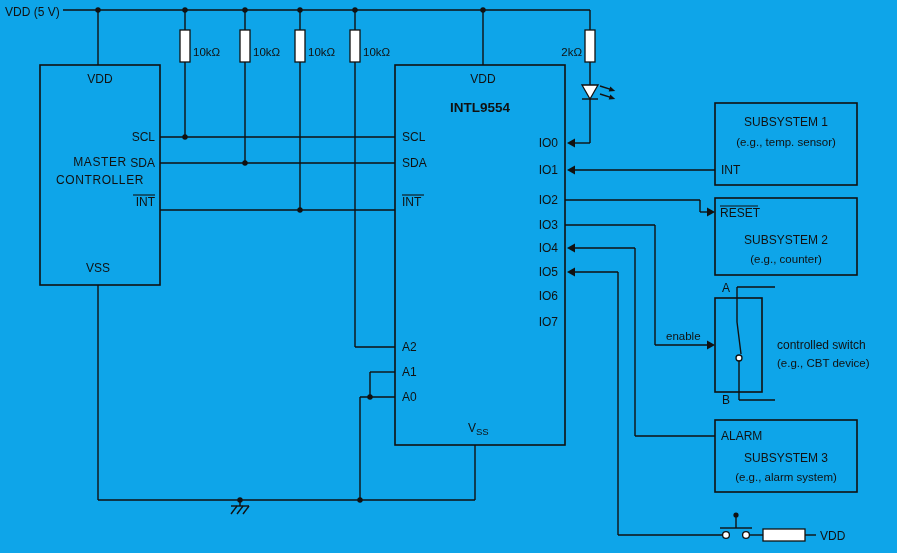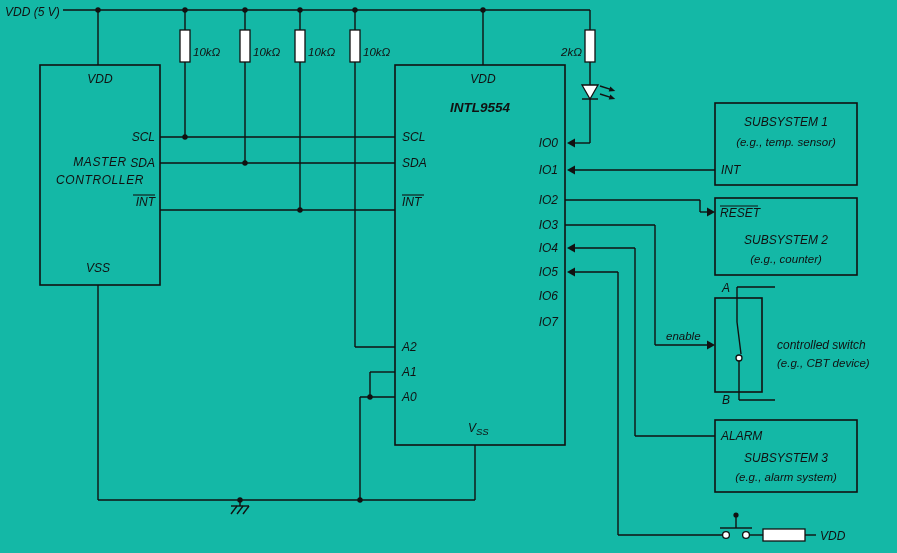--- a/index.html
+++ b/index.html
@@ -1,16 +1,16 @@
 <!DOCTYPE html>
 <html><head>
 <meta charset="utf-8">
 <style>
   html,body{margin:0;padding:0;background:#fff;}
-  #stage{position:relative;width:897px;height:553px;background:#14b8a6;overflow:hidden;font-style:italic;}
+  #stage{position:relative;width:897px;height:553px;background:#0ea5e9;overflow:hidden;}
   svg{position:absolute;left:0;top:0;}
   svg text{font-family:"Liberation Sans",sans-serif;fill:#111;font-size:12px;}
   .sub{font-size:11.5px;}
   .title{font-weight:bold;font-size:13.5px;}
   .spread{letter-spacing:.6px;}
   .w{stroke:#111;stroke-width:1.4;fill:none;}
   .bx{stroke:#111;stroke-width:1.6;fill:none;}
   .rz{stroke:#111;stroke-width:1.3;fill:#fff;}
   .dot{fill:#111;stroke:none;}
   .oc{stroke:#111;stroke-width:1.3;fill:#fff;}

